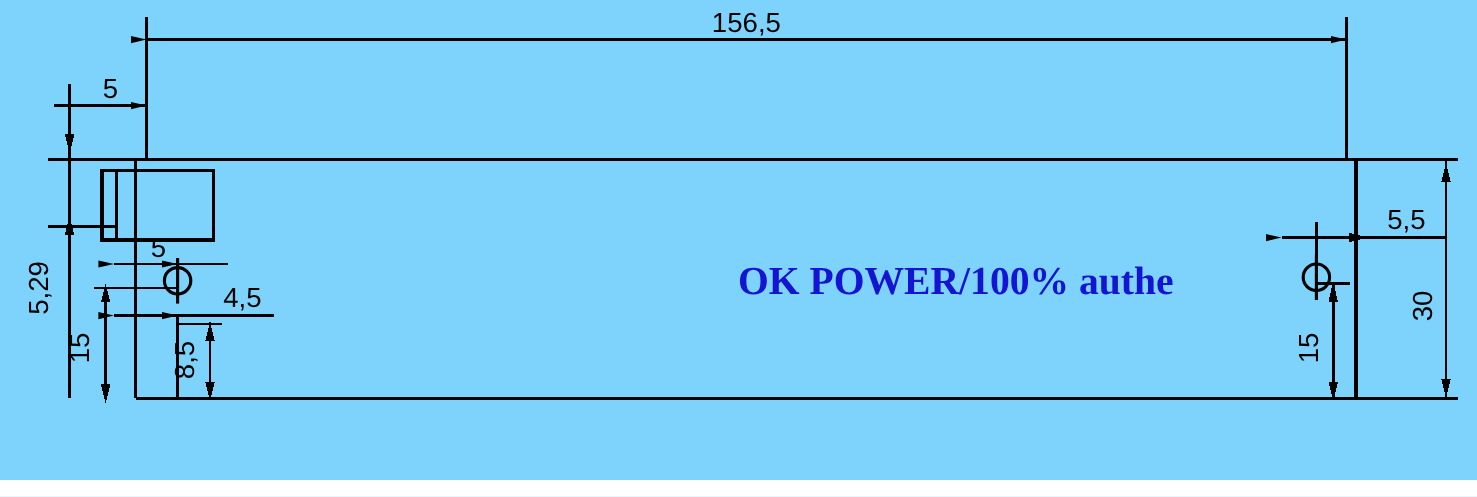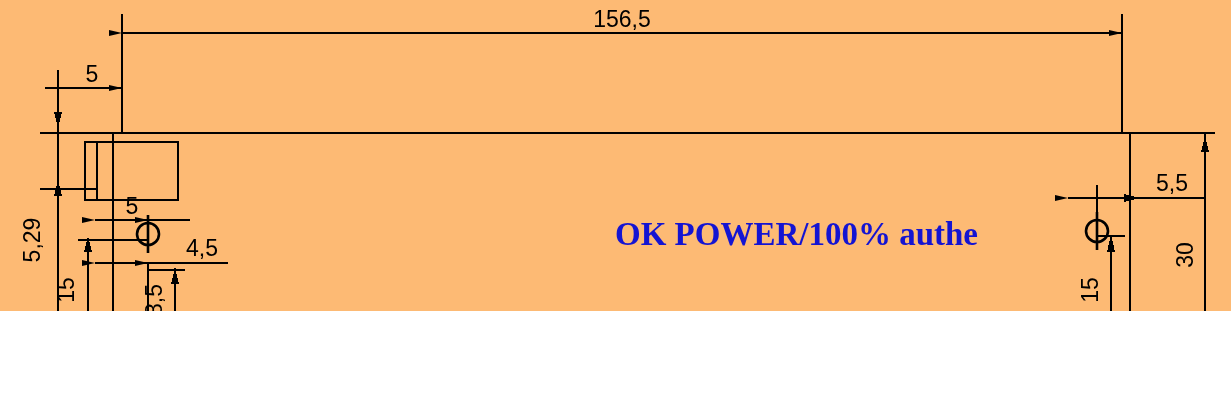--- a/index.html
+++ b/index.html
@@ -1,19 +1,19 @@
 <!DOCTYPE html>
 <html><head>
 <meta charset="utf-8">
 <style>
   html,body{margin:0;padding:0;background:#ffffff;}
   #stage{
     position:relative;
-    width:1231px;height:311px;
-    background:#fdba74;
+    width:1231px;height:400px;
+    background:#7dd3fc;
     overflow:hidden;
     font-family:"Liberation Sans", sans-serif;
   }
   #stage svg{position:absolute;left:0;top:0;}
   .dimtext{
     font-family:"Liberation Sans", sans-serif;
     font-size:23px;
     fill:#000000;
     letter-spacing:0px;
   }

